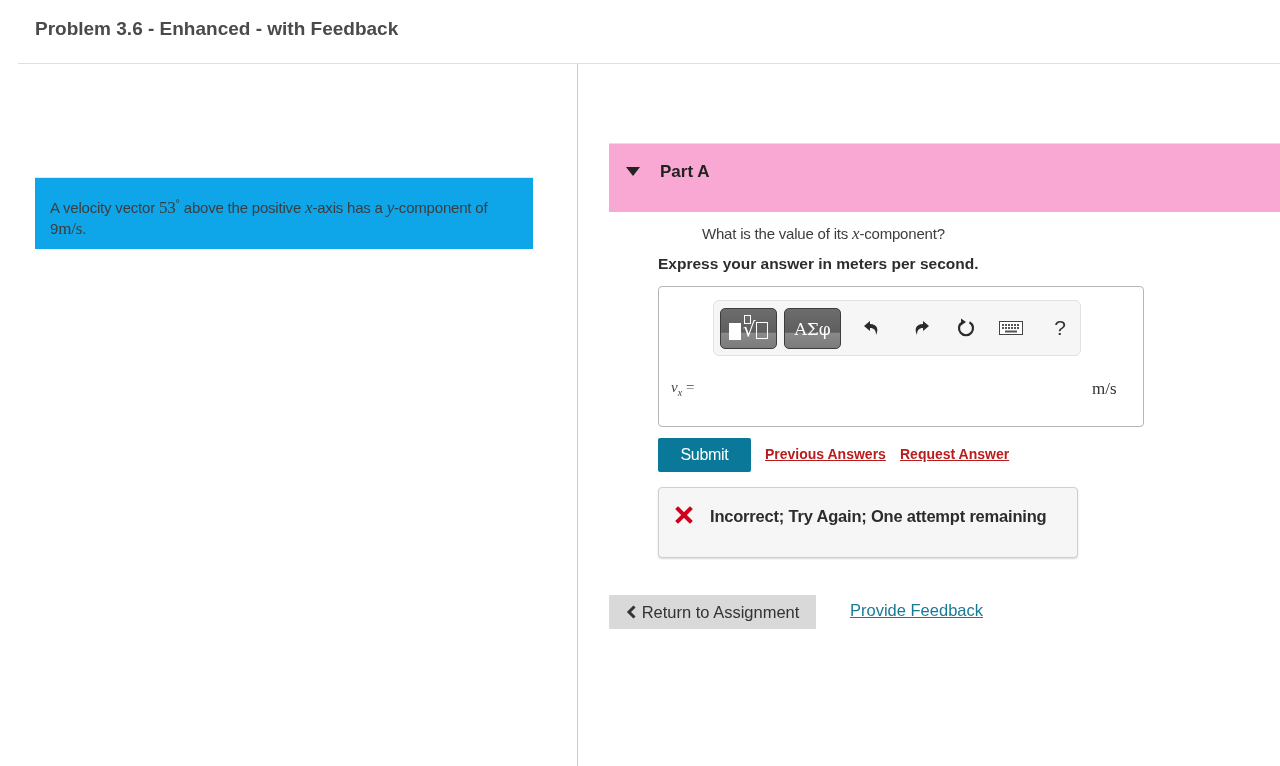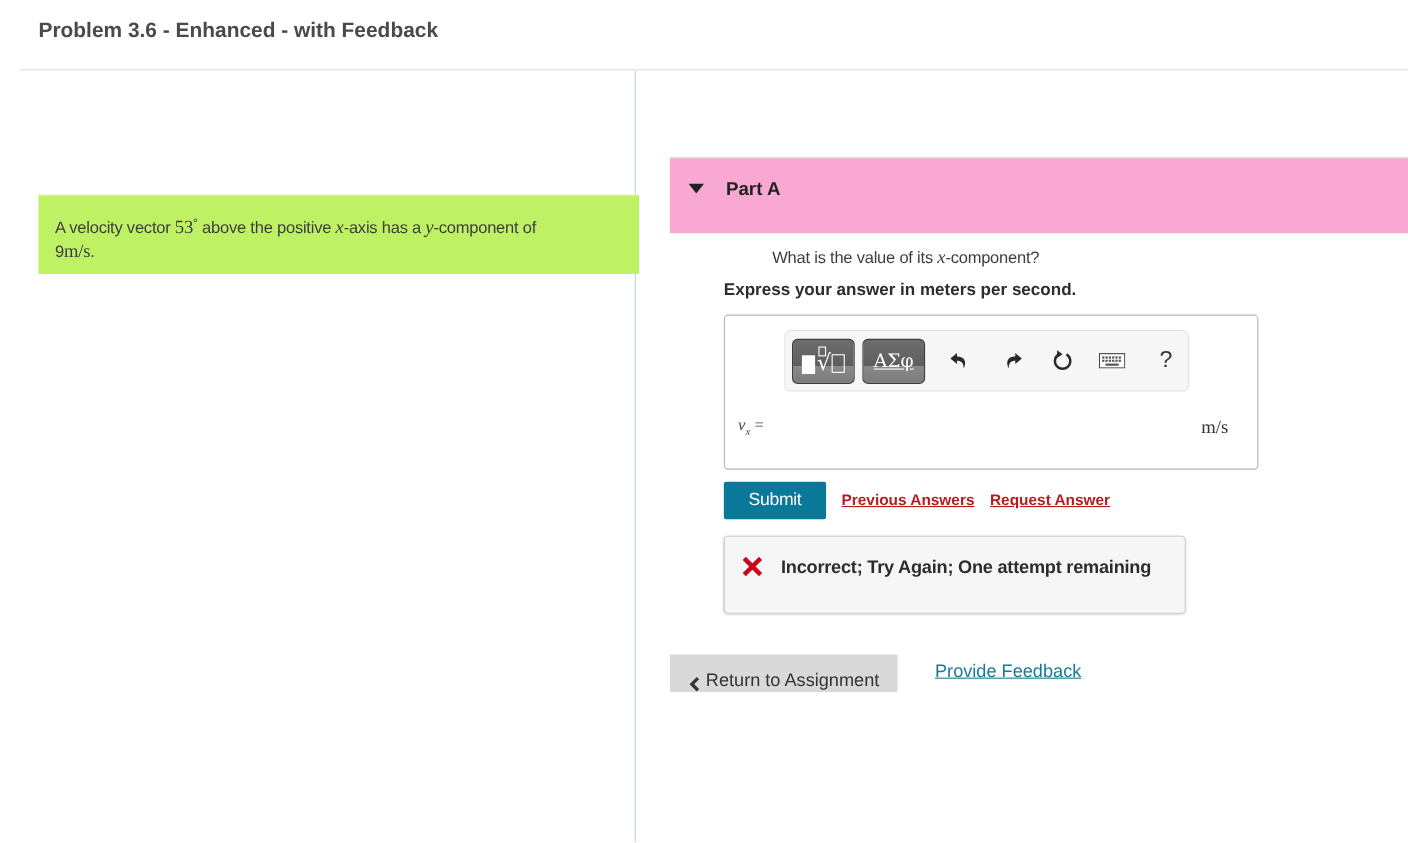--- a/index.html
+++ b/index.html
@@ -12,22 +12,22 @@
   }
   .header-rule {
     position: absolute; left: 18px; top: 63px; width: 1262px; height: 1px; background: #dcdfe3;
   }
   .col-divider {
     position: absolute; left: 577px; top: 64px; width: 1px; height: 702px; background: #c2cfd9;
   }
 
   
   .intro {
-    position: absolute; left: 35px; top: 177px; width: 546px; height: 72px;
-    background: #bef264; border-top: 1px solid #e6e6e6;
+    position: absolute; left: 35px; top: 177px; width: 498px; height: 72px;
+    background: #0ea5e9; border-top: 1px solid #e6e6e6;
     padding: 15px 15px 0 15px;
     font-size: 15px; line-height: 21px; color: #3d3d3d; letter-spacing: -0.2px;
   }
   .math { font-family: "Liberation Serif", "DejaVu Serif", serif; font-size: 17px; }
   .math-i { font-family: "Liberation Serif", "DejaVu Serif", serif; font-style: italic; font-size: 17px; }
   .deg { font-size: 11px; vertical-align: 6px; }
 
   
   .part-header {
     position: absolute; left: 609px; top: 143px; width: 671px; height: 69px;
@@ -53,21 +53,21 @@
   .toolbar {
     position: absolute; left: 54px; top: 13px; width: 368px; height: 56px;
     background: #f6f6f6; border: 1px solid #e2e2e2; border-radius: 6px;
   }
   .tb-btn-dark {
     position: absolute; top: 7px; height: 41px; border-radius: 5px; border: 1px solid #3d3d3d;
     background: linear-gradient(to bottom, #6d6d6d 0%, #5e5e5e 60%, #8a8a8a 61%, #7b7b7b 100%);
     color: #fff; display: flex; align-items: center; justify-content: center;
   }
   .tb-templates { left: 6px; width: 57px; }
-  .tb-symbols { left: 70px; width: 57px; font-family: "DejaVu Serif", serif; font-size: 17px; text-decoration: underline; }
+  .tb-symbols { left: 70px; width: 57px; font-family: "DejaVu Serif", serif; font-size: 17px; }
   .tpl-box { width: 12px; height: 17px; background: #fff; margin-top: 6px; margin-right: 2px; }
   .tpl-root { font-family: "DejaVu Sans", sans-serif; font-size: 20px; position: relative; color: #fff; }
   .tpl-root .small-sq { position: absolute; left: 1px; top: -2px; width: 7px; height: 9px; border: 1px solid #fff; }
   .tpl-root .big-sq { display: inline-block; width: 12px; height: 17px; border: 1.5px solid #fff; vertical-align: -3px; margin-left: 1px; }
 
   .tb-icon { position: absolute; top: 14px; width: 24px; height: 26px; display: flex; align-items: center; justify-content: center; color: #2a2a2a; }
   .tb-undo { left: 146px; }
   .tb-redo { left: 195px; }
   .tb-reset { left: 240px; }
   .tb-keyboard { left: 285px; }
@@ -108,21 +108,21 @@
     background: #f6f6f6; border: 1px solid #cfcfcf; border-radius: 4px;
     box-shadow: 0 1px 2px rgba(0,0,0,0.15);
   }
   .fb-x { position: absolute; left: 16px; top: 18px; width: 18px; height: 18px; }
   .fb-text { position: absolute; left: 51px; top: 19px; font-size: 16.5px; font-weight: bold; color: #2c2c2c; letter-spacing: -0.2px; }
 
   .return-btn {
     position: absolute; left: 609px; top: 595px; width: 207px; height: 34px;
     background: #d9d9d9; border: none; border-radius: 1px;
     font-family: "Liberation Sans", sans-serif; font-size: 16.5px; color: #333;
-    display: flex; align-items: flex-end; justify-content: center; gap: 5px;
+    display: flex; align-items: center; justify-content: center; gap: 5px;
   }
   .provide-feedback {
     position: absolute; left: 850px; top: 601px; font-size: 16.5px; color: #177a98; text-decoration: underline;
   }
 </style>
 </head>
 <body>
 
 <div class="page-title">Problem 3.6 - Enhanced - with Feedback</div>
 <div class="header-rule"></div>

